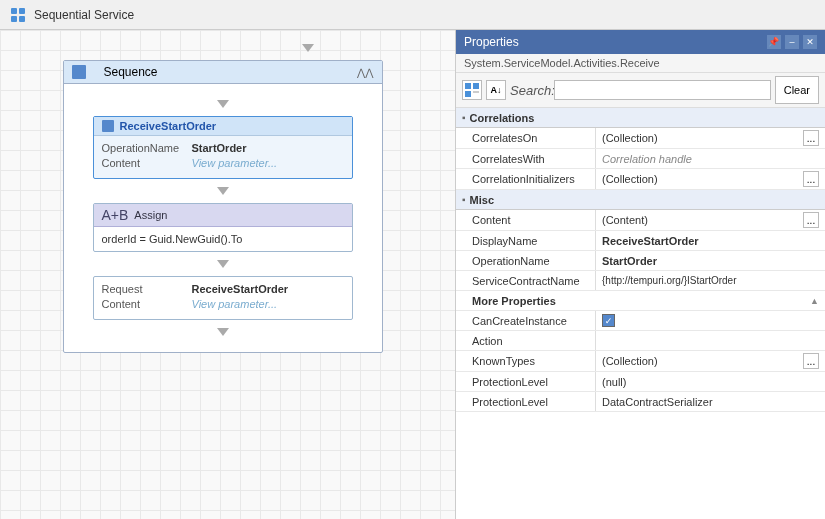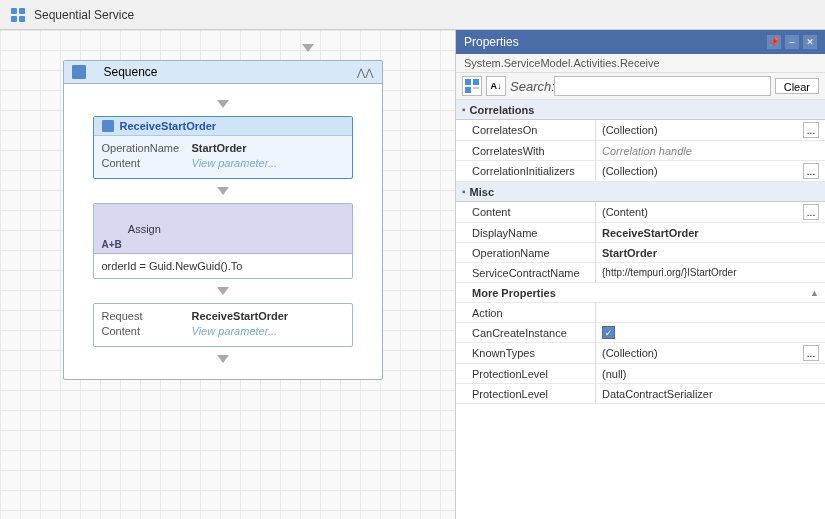--- a/index.html
+++ b/index.html
@@ -179,24 +179,23 @@
     .assign-header {
       background: #d8d8f0;
       padding: 3px 8px;
       display: flex;
       align-items: center;
       gap: 6px;
       border-bottom: 1px solid #b0b0d8;
     }
 
     .assign-icon {
-      font-size: 10px;
-      font-weight: bold;
+      font-size: 14px;
+      font-weight: normal;
       color: #446;
-      margin-top: 32px;
     }
 
     .assign-title {
       font-size: 11px;
       color: #334;
     }
 
     .assign-body {
       padding: 6px 8px;
       font-size: 11px;
@@ -281,21 +280,21 @@
       padding: 2px 4px;
       font-size: 11px;
     }
 
     .clear-btn {
       padding: 2px 8px;
       border: 1px solid #bbb;
       background: white;
       cursor: pointer;
       font-size: 11px;
-      height: 16px;
+      height: 28px;
     }
 
     
     .props-table {
       flex: 1;
       overflow-y: auto;
       overflow-x: hidden;
     }
 
     .section-header {
@@ -592,29 +591,29 @@
         <span class="prop-name">ServiceContractName</span>
         <span class="prop-value" style="font-size:10px;">{http://tempuri.org/}IStartOrder</span>
       </div>
 
       <div class="more-props-row">
         <span>More Properties</span>
         <span class="more-props-collapse">▲</span>
       </div>
 
       <div class="prop-row">
-        <span class="prop-name">Action</span>
-        <span class="prop-value"></span>
-      </div>
-
-      <div class="prop-row">
         <span class="prop-name">CanCreateInstance</span>
         <span class="prop-value">
           <div class="checkbox-val">✓</div>
         </span>
+      </div>
+
+      <div class="prop-row">
+        <span class="prop-name">Action</span>
+        <span class="prop-value"></span>
       </div>
 
       <div class="prop-row">
         <span class="prop-name">KnownTypes</span>
         <span class="prop-value">
           <span>(Collection)</span>
           <button class="ellipsis-btn">...</button>
         </span>
       </div>
 

